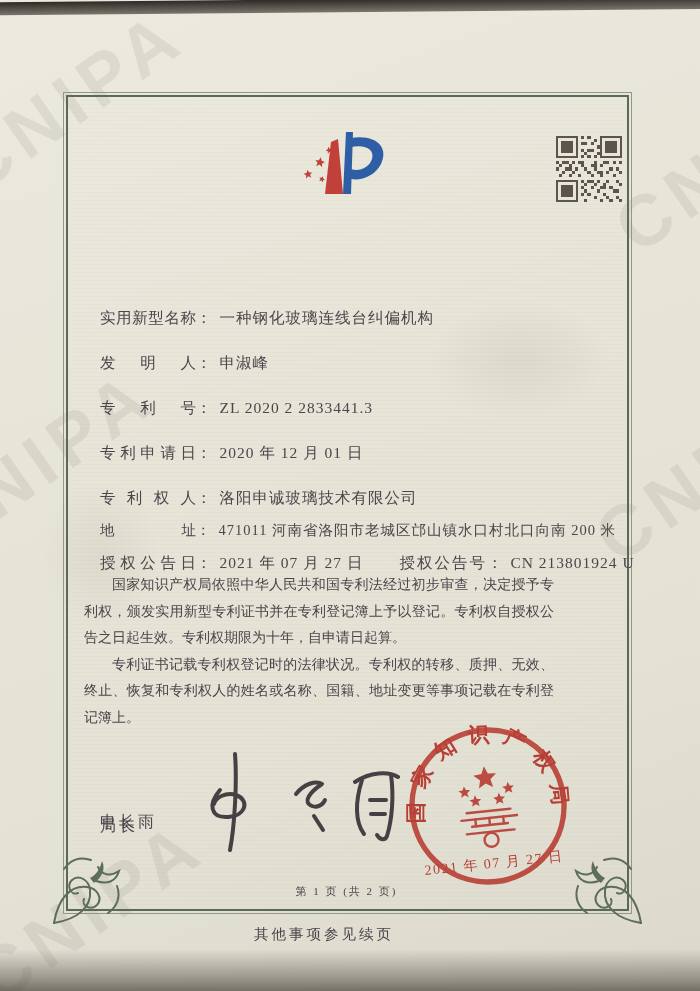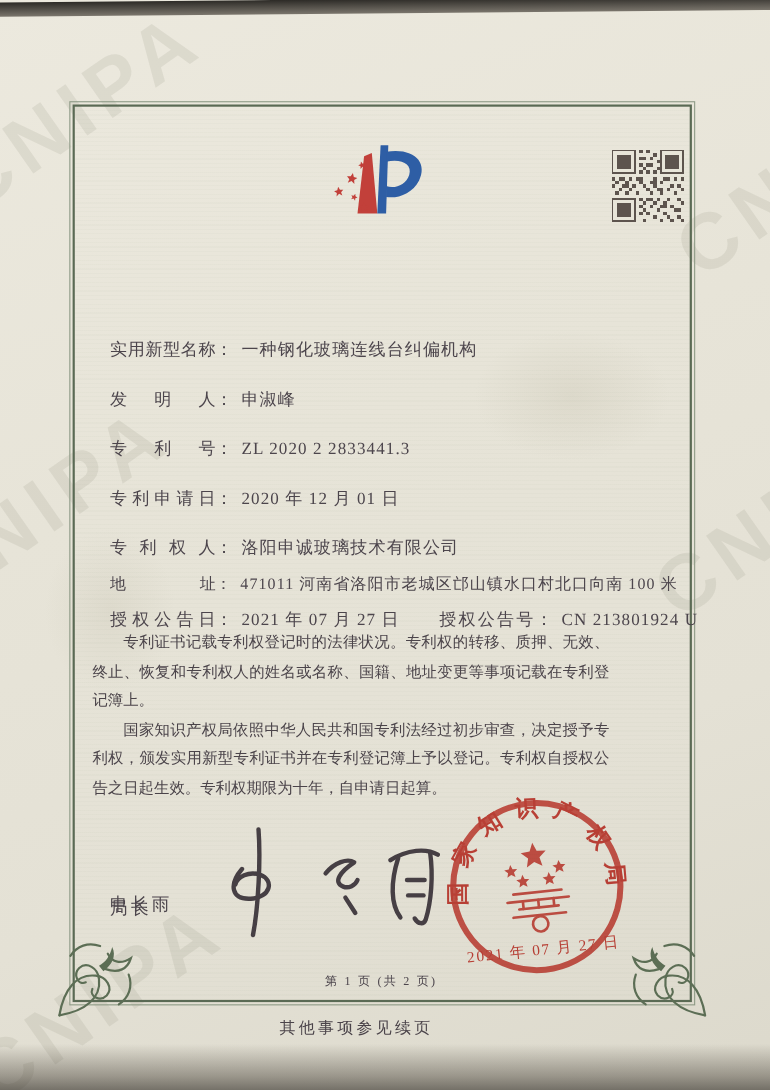--- a/index.html
+++ b/index.html
@@ -124,29 +124,29 @@
     <div class="frow" style="top:398px;">
       <span class="flabel">专利号</span><span>：</span><span class="fvalue">ZL 2020 2 2833441.3</span>
     </div>
     <div class="frow" style="top:443px;">
       <span class="flabel">专利申请日</span><span>：</span><span class="fvalue">2020 年 12 月 01 日</span>
     </div>
     <div class="frow" style="top:488px;">
       <span class="flabel">专利权人</span><span>：</span><span class="fvalue">洛阳申诚玻璃技术有限公司</span>
     </div>
     <div class="frow" style="top:521px;font-size:14.5px;">
-      <span class="flabel">地址</span><span>：</span><span class="fvalue">471011 河南省洛阳市老城区邙山镇水口村北口向南 100 米</span>
+      <span class="flabel">地址</span><span>：</span><span class="fvalue">471011 河南省洛阳市老城区邙山镇水口村北口向南 200 米</span>
     </div>
     <div class="frow" style="top:553px;">
       <span class="flabel">授权公告日</span><span>：</span><span class="fvalue">2021 年 07 月 27 日</span><span class="grant2">授权公告号</span><span>：</span><span class="fvalue">CN 213801924 U</span>
     </div>
 
     <div class="legal">
+      <p>国家知识产权局依照中华人民共和国专利法经过初步审查，决定授予专利权，颁发实用新型专利证书并在专利登记簿上予以登记。专利权自授权公告之日起生效。专利权期限为十年，自申请日起算。</p>
       <p>专利证书记载专利权登记时的法律状况。专利权的转移、质押、无效、终止、恢复和专利权人的姓名或名称、国籍、地址变更等事项记载在专利登记簿上。</p>
-      <p>国家知识产权局依照中华人民共和国专利法经过初步审查，决定授予专利权，颁发实用新型专利证书并在专利登记簿上予以登记。专利权自授权公告之日起生效。专利权期限为十年，自申请日起算。</p>
     </div>
 
     <div class="officer-title">局长</div>
     <div class="officer-name">申长雨</div>
 
     <svg class="signature" width="210" height="115" viewBox="0 0 210 115">
       <g fill="none" stroke="#463f44" stroke-width="4" stroke-linecap="round" stroke-linejoin="round">
         <path d="M30 48 C 18 62 20 76 38 75 C 56 74 60 58 46 53 C 36 50 26 55 24 62"></path>
         <path d="M45 12 C 47 38 45 82 40 108"></path>
         <path d="M106 52 C 114 42 126 38 132 42 C 120 50 112 60 122 64 C 127 66 133 63 135 58"></path>

